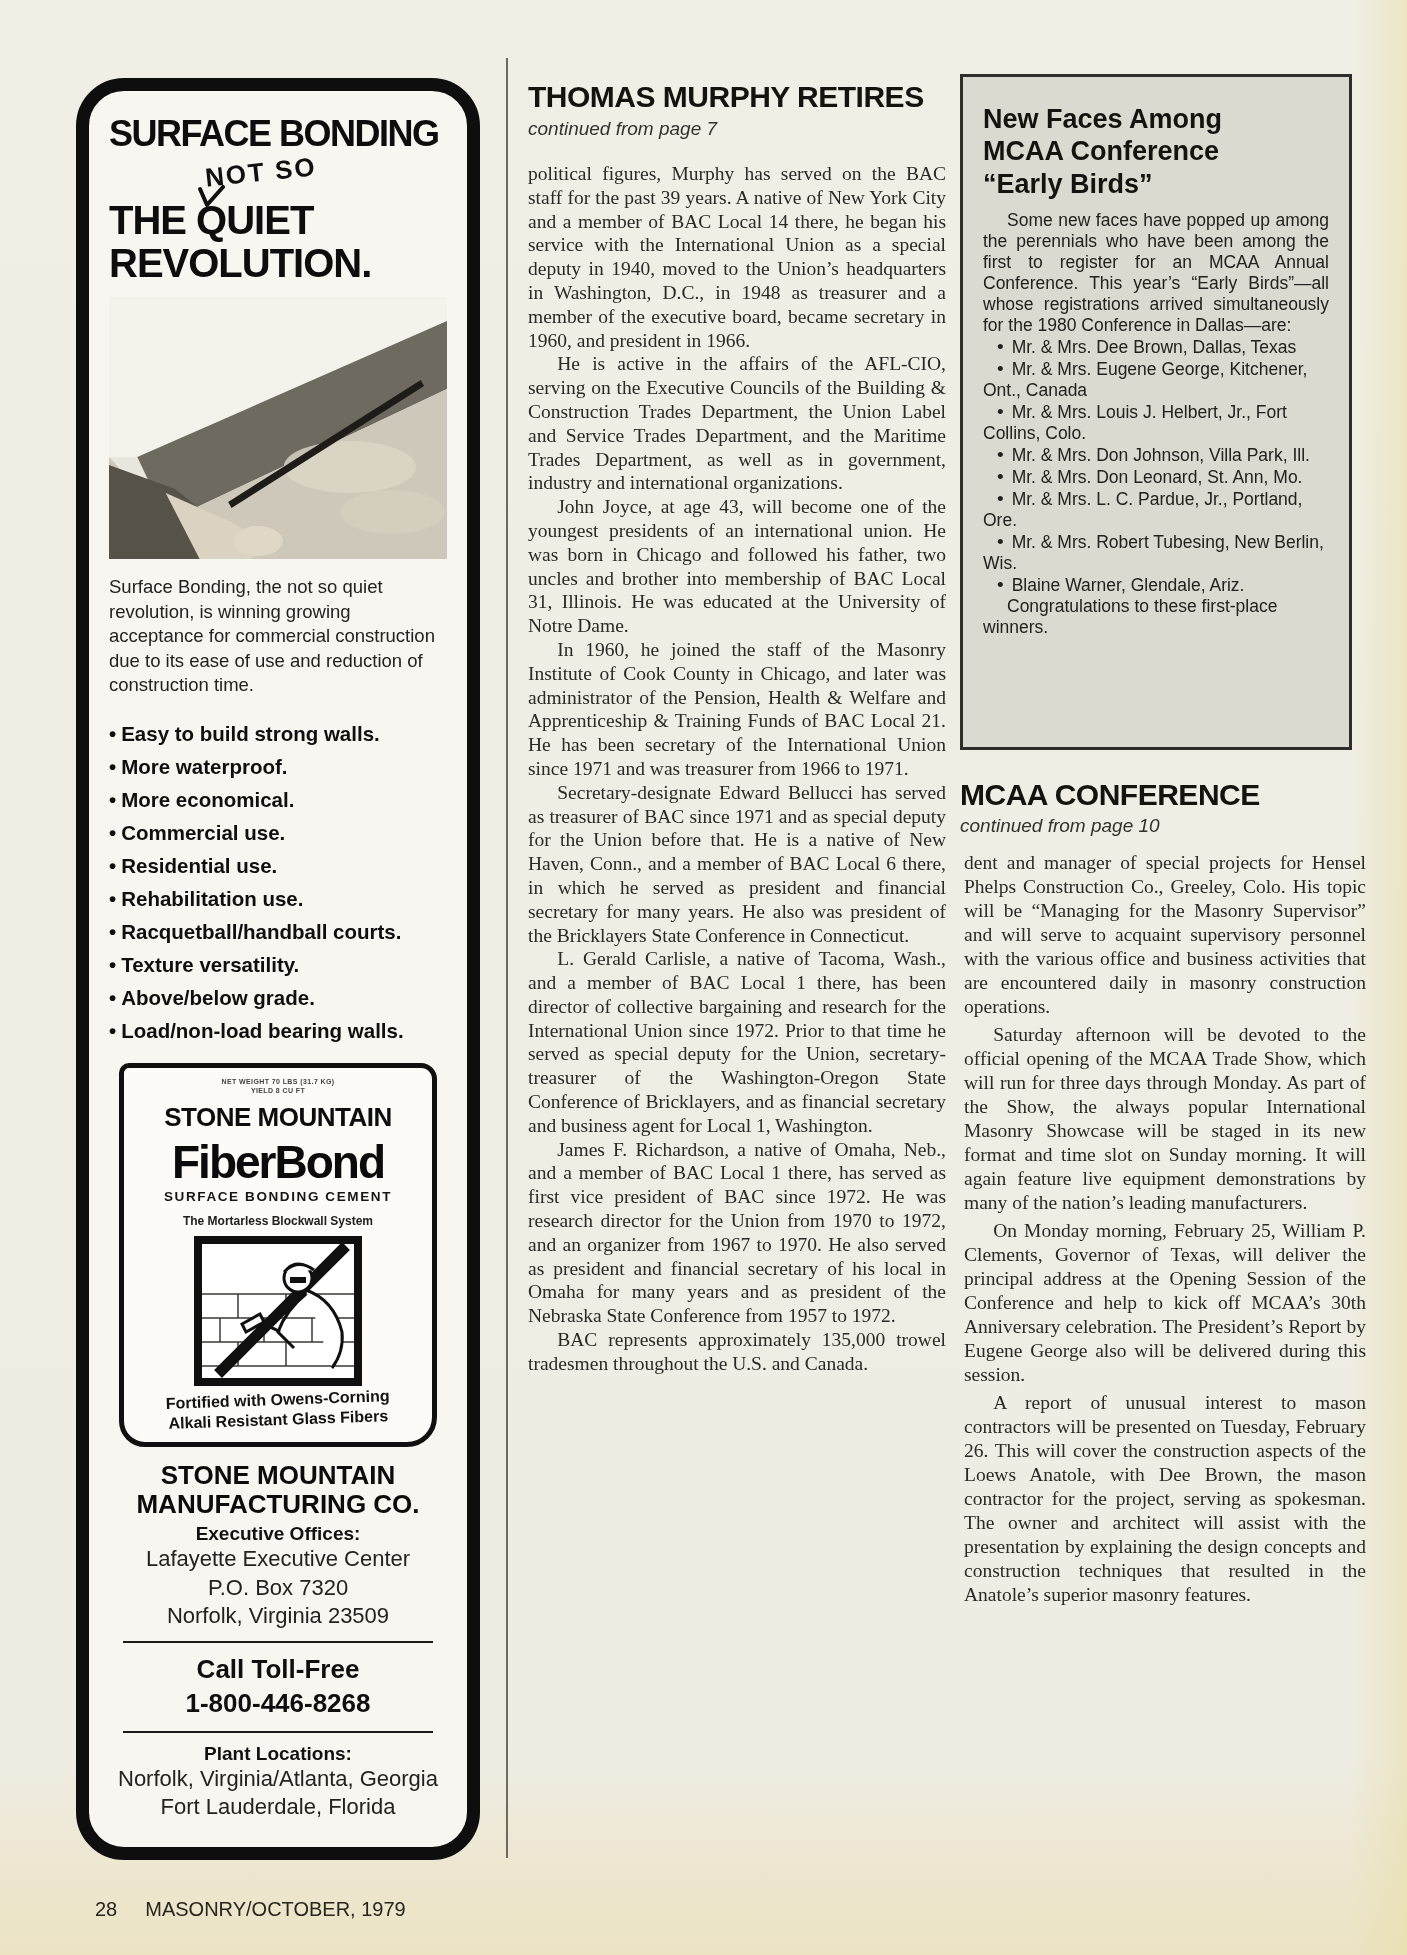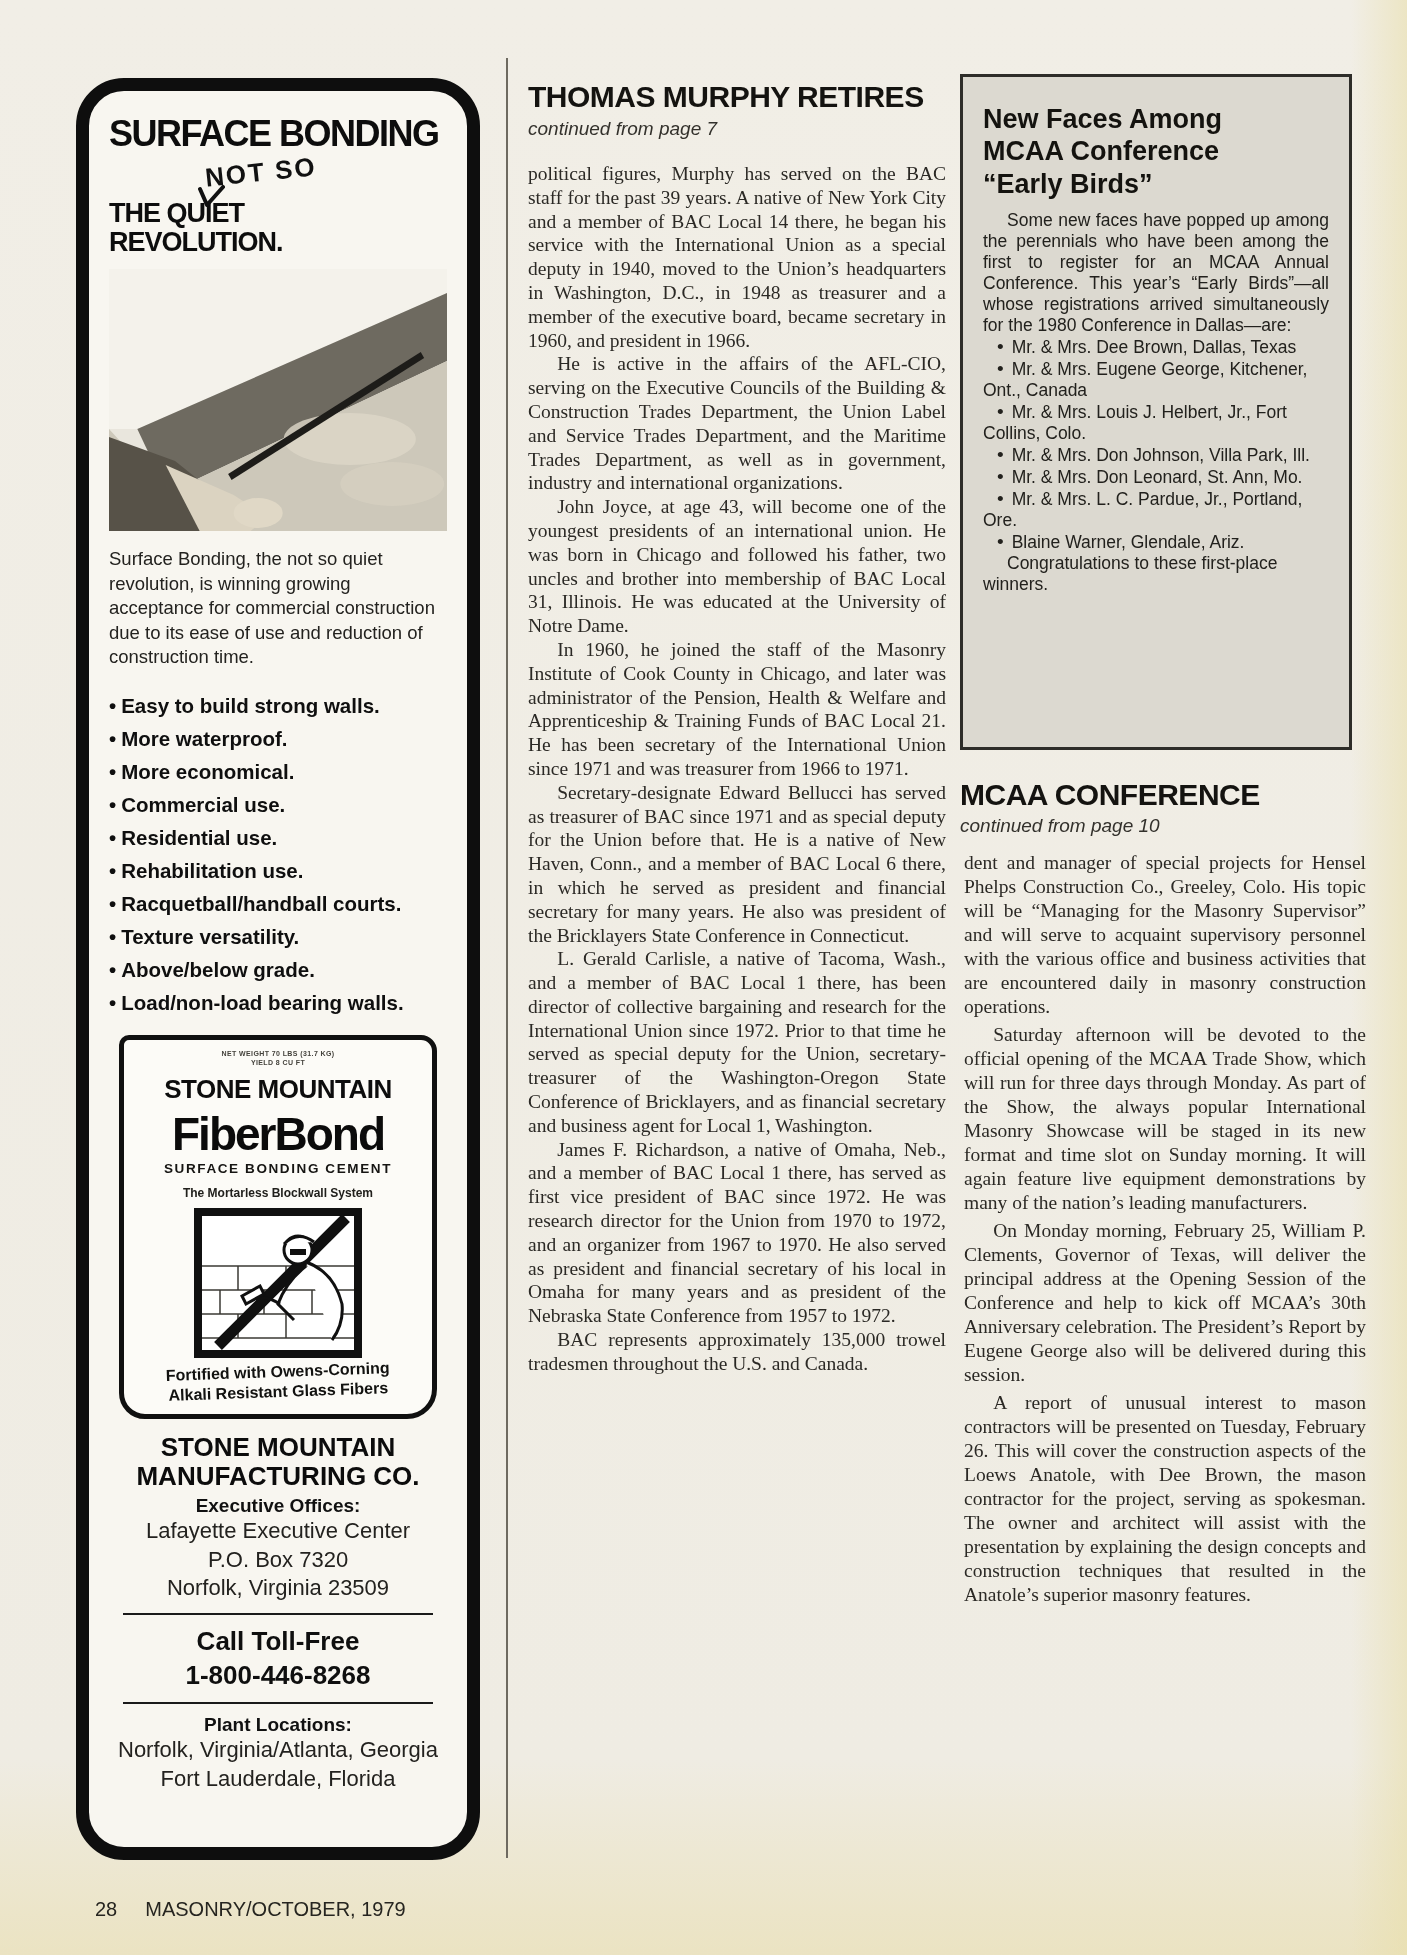--- a/index.html
+++ b/index.html
@@ -18,21 +18,21 @@
     background:#f8f6f0; border:13px solid #0e0e0e; border-radius:48px;
     padding:22px 20px 10px; overflow:hidden;
   }
   .ad-headline { font-size:36px; font-weight:700; letter-spacing:-1.5px; color:#0d0d0d; }
   .ad-notso-row { position:relative; height:44px; }
   .ad-notso {
     position:absolute; left:96px; top:2px; font-size:26px; font-weight:700;
     letter-spacing:2px; transform:rotate(-6deg); color:#111;
   }
   .caret { position:absolute; left:88px; top:30px; }
-  .ad-headline2 { font-size:27px; line-height:1.08; font-weight:700; letter-spacing:-1px; color:#0d0d0d; }
+  .ad-headline2 { font-size:40px; line-height:1.08; font-weight:700; letter-spacing:-1px; color:#0d0d0d; }
   .photo { margin-top:12px; width:100%; height:262px; display:block; }
   .ad-intro { margin-top:16px; font-size:18.5px; line-height:1.32; color:#23221f; }
   .ad-bullets { margin-top:20px; }
   .bullet-line { font-size:20.5px; font-weight:700; line-height:33px; color:#0f0f0f; white-space:nowrap; }
   .bullet-line::before { content:"\2022"; margin-right:5px; }
 
   .bag {
     margin:16px auto 0; width:318px; background:#fcfbf7;
     border:5px solid #101010; border-radius:10px 16px 30px 26px;
     padding:10px 8px 12px; text-align:center; position:relative;
@@ -217,20 +217,21 @@
         <div>“Early Birds”</div>
       </div>
       <div class="ebox-intro">Some new faces have popped up among the perennials who have been among the first to register for an MCAA Annual Conference. This year’s “Early Birds”—all whose registrations arrived simultaneously for the 1980 Conference in Dallas—are:</div>
       <div>
         <div class="eb-entry">Mr. &amp; Mrs. Dee Brown, Dallas, Texas</div>
         <div class="eb-entry">Mr. &amp; Mrs. Eugene George, Kitchener, Ont., Canada</div>
         <div class="eb-entry">Mr. &amp; Mrs. Louis J. Helbert, Jr., Fort Collins, Colo.</div>
         <div class="eb-entry">Mr. &amp; Mrs. Don Johnson, Villa Park, Ill.</div>
         <div class="eb-entry">Mr. &amp; Mrs. Don Leonard, St. Ann, Mo.</div>
         <div class="eb-entry">Mr. &amp; Mrs. L. C. Pardue, Jr., Portland, Ore.</div>
+        <div class="eb-entry">Mr. &amp; Mrs. Robert Tubesing, New Berlin, Wis.</div>
         <div class="eb-entry">Blaine Warner, Glendale, Ariz.</div>
       </div>
       <div class="ebox-outro">Congratulations to these first-place winners.</div>
     </div>
   </div>
 
   <div class="conf">
     <div class="conf-title">MCAA CONFERENCE</div>
     <div class="conf-cont">continued from page 10</div>
     <div class="conf-body">

